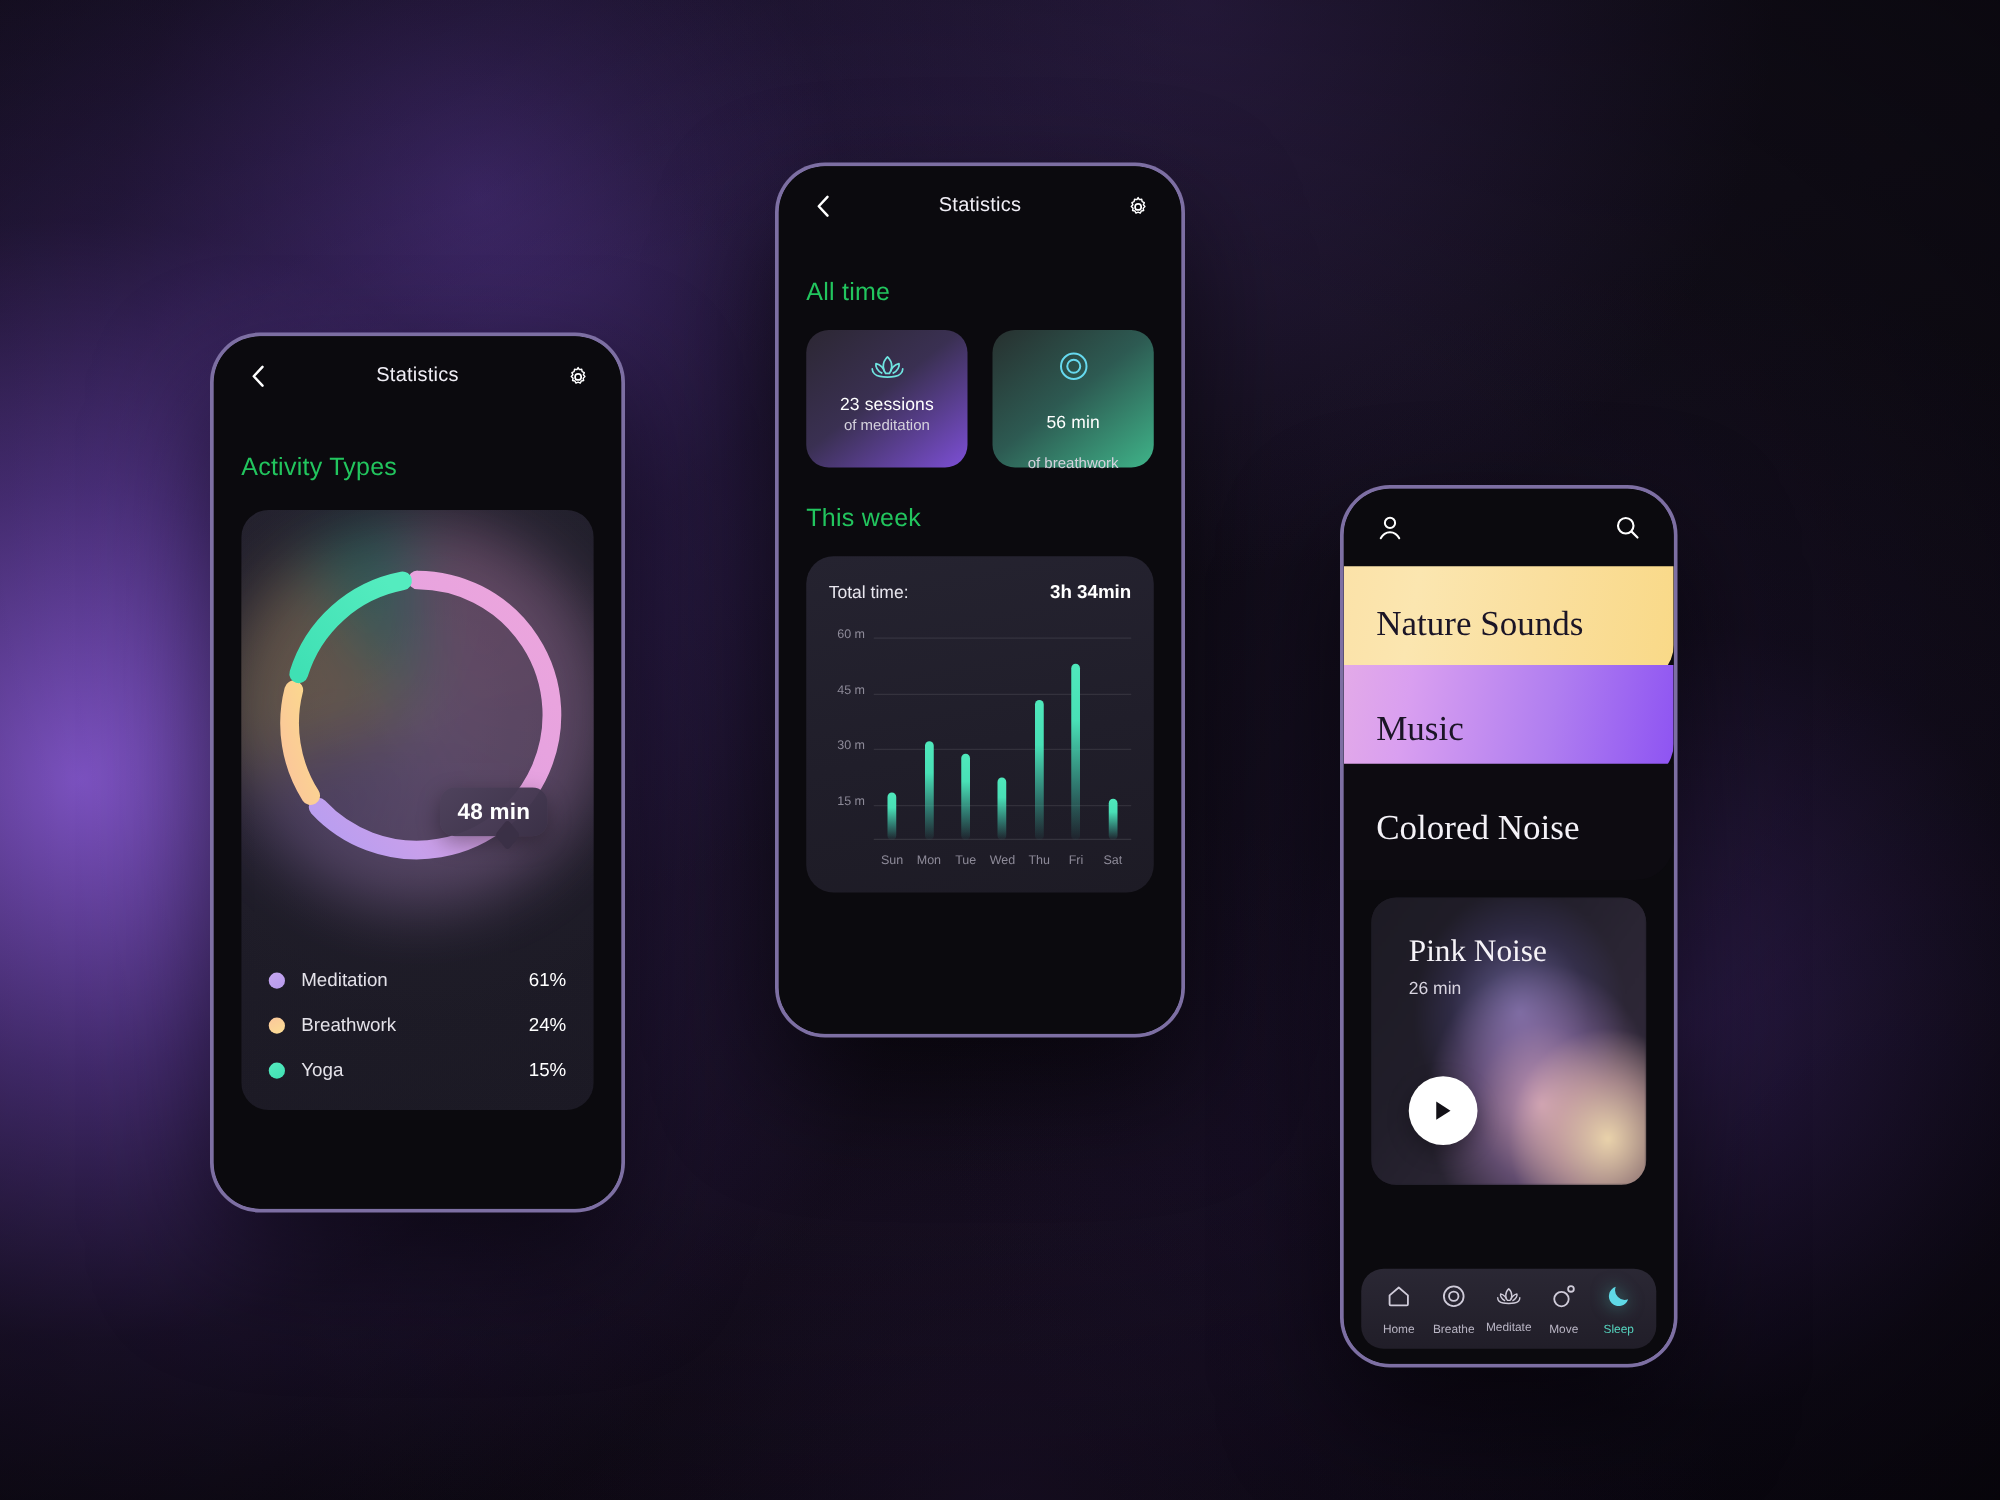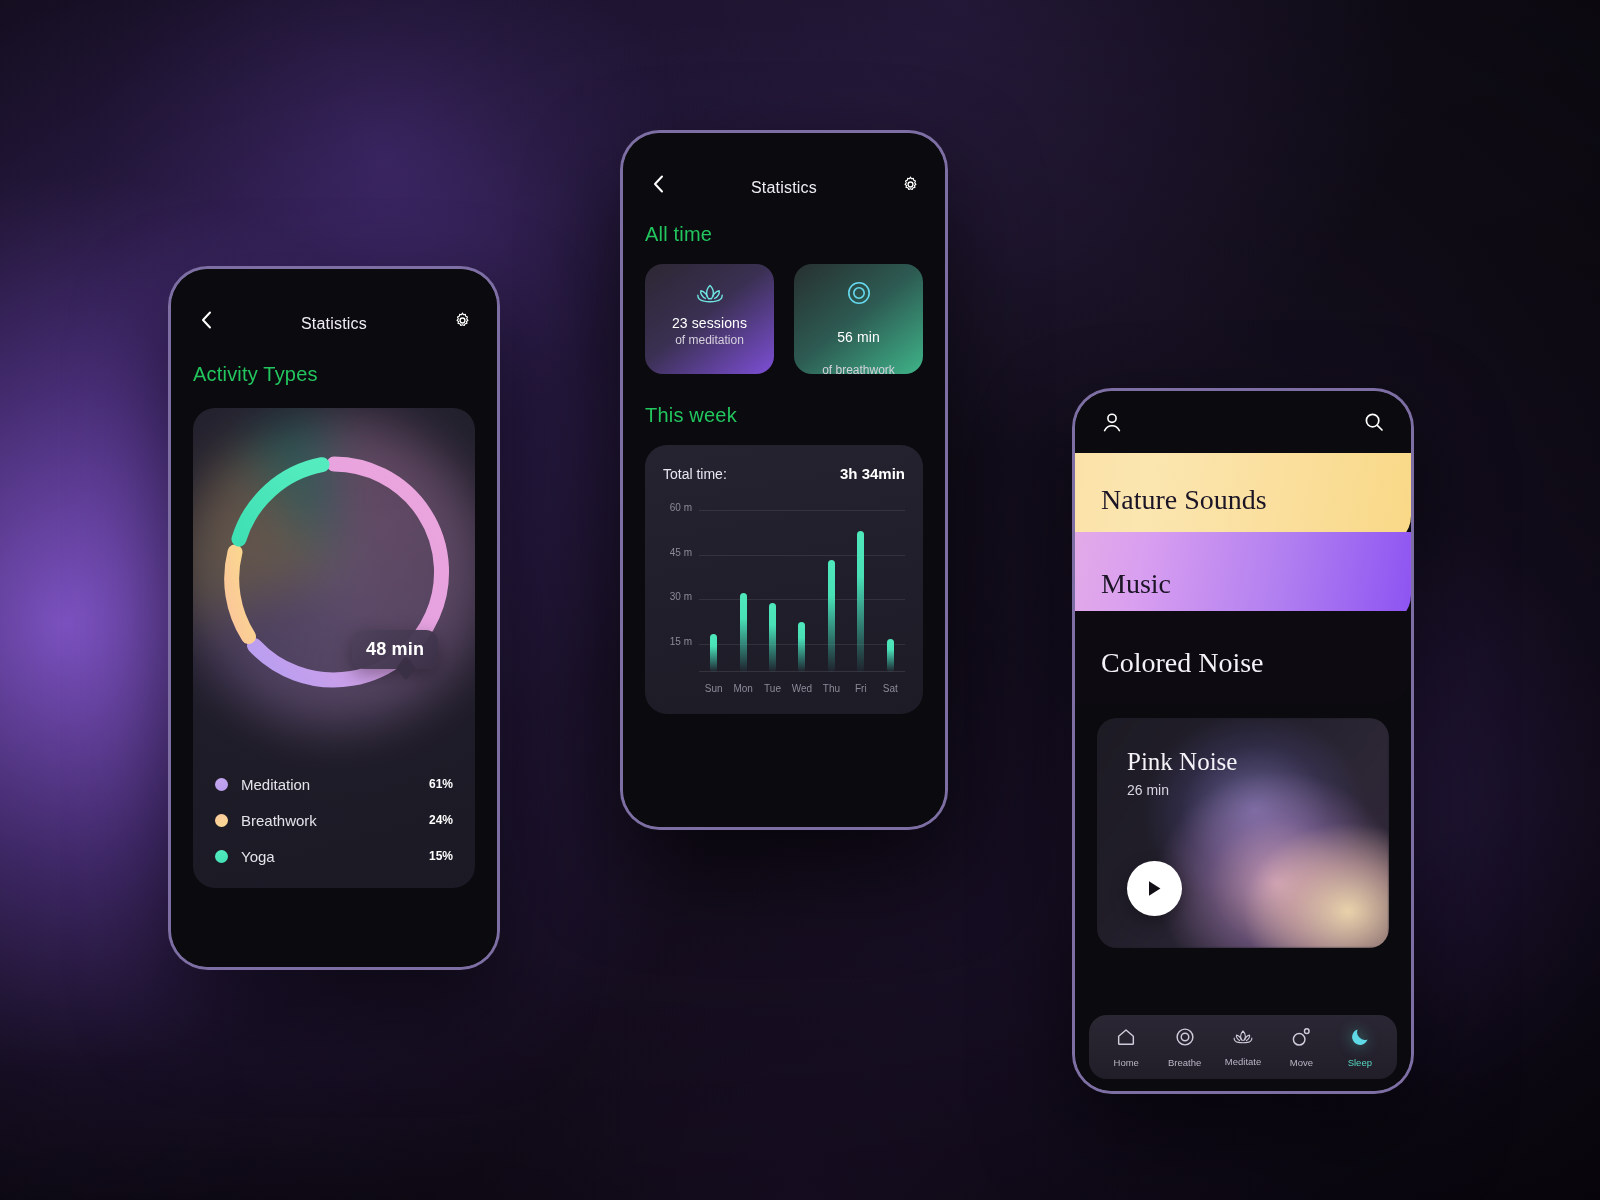--- a/index.html
+++ b/index.html
@@ -35,24 +35,24 @@
     overflow: hidden;
     box-shadow: 0 40px 90px rgba(0,0,0,0.55);
   }
   .screen { position:absolute; inset:0; border-radius:37px; overflow:hidden; background:#0b0a0e; }
 
   
   #phone1 { left:168px; top:266px; width:332px; height:704px; }
   
   #phone2 { left:620px; top:130px; width:328px; height:700px; }
   
-  #phone3 { left:1072px; top:388px; width:342px; height:706px; }
-
-  
-  .appbar { position:relative; height:64px; display:flex; align-items:flex-end; padding:0 22px; }
+  #phone3 { left:1072px; top:388px; width:270px; height:706px; }
+
+  
+  .appbar { position:relative; height:64px; display:flex; align-items:center; padding:0 22px; }
   .appbar .title {
     position:absolute; left:0; right:0; text-align:center;
     font-size:16px; color:#f0eef5; letter-spacing:0.2px;
   }
   .icon-btn { position:relative; z-index:2; width:26px; height:26px; display:flex; align-items:center; justify-content:center; cursor:pointer; }
   .icon-btn.right { margin-left:auto; }
   .sec-title { font-size:20px; color:#22c55e; font-weight:400; letter-spacing:0.2px; }
 
   
   #phone1 .body { padding:0 22px; }
@@ -88,21 +88,21 @@
   }
   .tooltip:after{
     content:""; position:absolute; left:46px; bottom:-7px; width:16px; height:16px;
     background: rgba(58,48,70,0.96); transform: rotate(45deg) skew(6deg,6deg); border-radius:3px;
   }
 
   .legend { position:absolute; left:0; right:0; bottom:14px; padding:0 22px; }
   .legend-row { display:flex; align-items:center; height:36px; }
   .legend-dot { width:13px; height:13px; border-radius:50%; flex:0 0 auto; }
   .legend-label { margin-left:13px; font-size:15px; color:#e4e2e9; }
-  .legend-val { margin-left:auto; font-size:12px; color:#ffffff; font-weight:700; }
+  .legend-val { margin-left:auto; font-size:15px; color:#ffffff; font-weight:400; }
 
   
   #phone2 .body { padding:0 22px; }
   #phone2 .sec-title { margin-top:26px; margin-bottom:18px; }
   .stat-cards { display:flex; gap:20px; }
   .stat-card {
     flex:1; height:110px; border-radius:18px; padding-top:16px;
     display:flex; flex-direction:column; align-items:center; justify-content:flex-start;
   }
   .stat-card.purple { background: linear-gradient(142deg, #2c2733 0%, #3a3052 46%, #7d4fd6 100%); }

